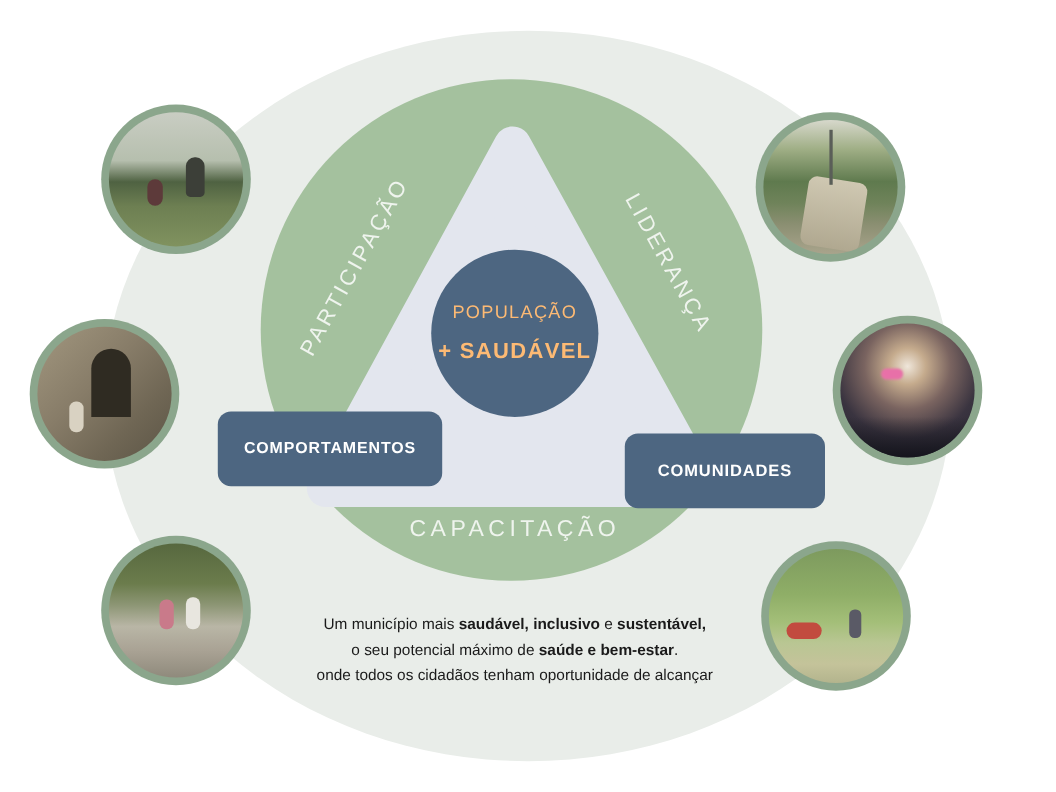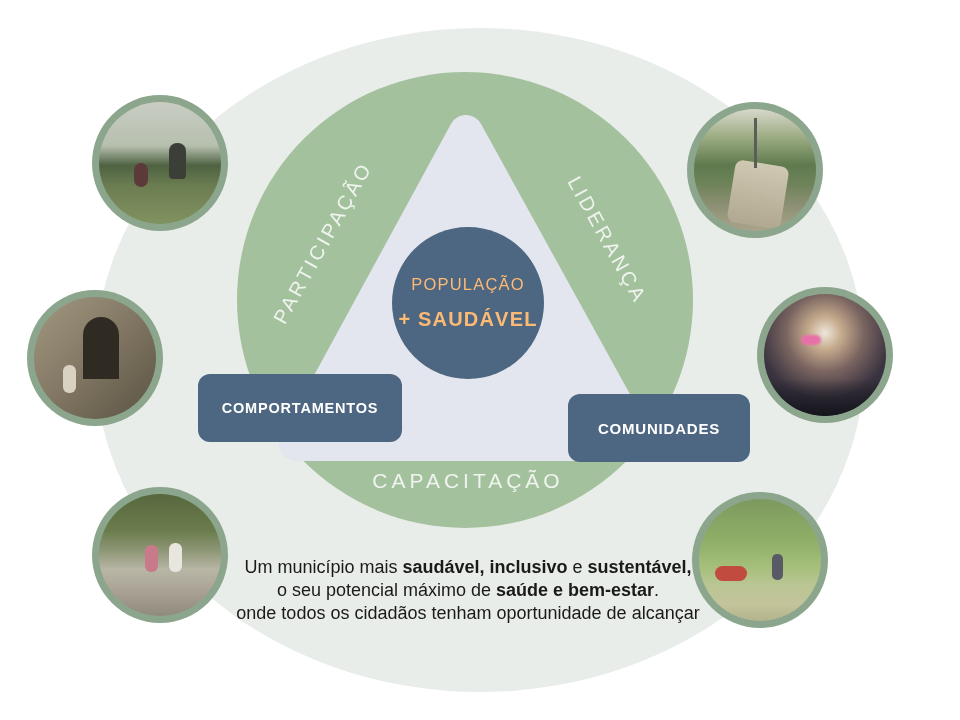--- a/index.html
+++ b/index.html
@@ -72,21 +72,21 @@
   .photo-pergola .img{background:linear-gradient(180deg,#57683f 0%,#6b7c4c 30%,#8d9675 46%,#b9b6a6 62%,#a9a294 80%,#8f8a7c 100%);}
   .photo-pergola .img::before{width:13px;height:27px;left:38%;top:42%;background:#c97a8a;border-radius:6px;}
   .photo-pergola .img::after{width:13px;height:29px;left:57%;top:40%;background:#e8e6df;border-radius:6px;}
 
   .photo-event{left:692px;top:492px;}
   .photo-event .img{background:linear-gradient(180deg,#7d9a5e 0%,#8fae67 34%,#a4bf79 55%,#b9c693 70%,#c4c39a 86%,#b3b48d 100%);}
   .photo-event .img::before{width:32px;height:15px;left:13%;top:55%;background:#c24b3f;border-radius:8px;}
   .photo-event .img::after{width:11px;height:26px;left:60%;top:45%;background:#5a5a66;border-radius:5px;}
 
   .tagline{position:absolute;left:118px;top:556px;width:700px;text-align:center;
-    color:var(--ink);font-size:18px;line-height:23px;z-index:5;}
+    color:var(--ink);font-size:14px;line-height:23px;z-index:5;}
   .tagline .b{font-weight:700;}
 </style>
 </head>
 <body>
 
 <div class="stage">
 
   <div class="ellipse"></div>
 
   <div class="green-circle"></div>

